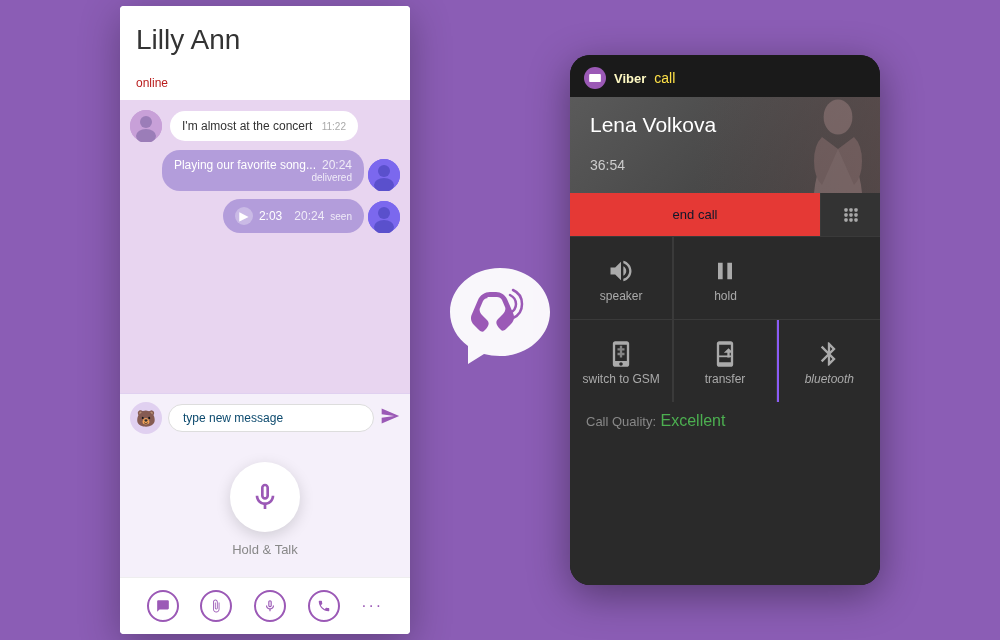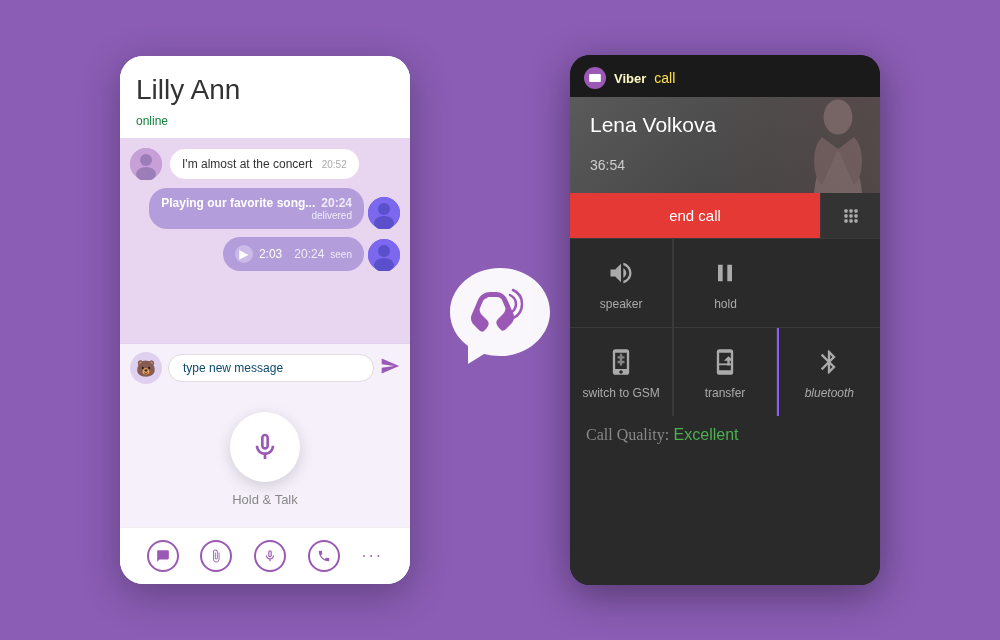--- a/index.html
+++ b/index.html
@@ -33,23 +33,23 @@
       width: 130px;
       height: 130px;
       display: flex;
       align-items: center;
       justify-content: center;
     }
 
     
     .phone-left {
       width: 290px;
-      height: 528px;
+      height: 628px;
       background: #fff;
-      border-radius: 23px;
+      border-radius: 4px;
       overflow: hidden;
       display: flex;
       flex-direction: column;
       box-shadow: 0 10px 40px rgba(0,0,0,0.3);
       position: relative;
       margin-left: 40px;
     }
 
     .chat-header {
       background: #fff;
@@ -57,22 +57,22 @@
     }
 
     .chat-contact-name {
       font-size: 28px;
       font-weight: 300;
       color: #333;
     }
 
     .chat-status {
       font-size: 12px;
-      color: #15803d;
-      margin-top: 8px;
+      color: #b91c1c;
+      margin-top: 20px;
     }
 
     .chat-messages {
       flex: 1;
       background: #E8D5F0;
       padding: 10px;
       display: flex;
       flex-direction: column;
       gap: 8px;
       overflow: hidden;
@@ -333,24 +333,24 @@
     }
 
     .end-call-row {
       display: flex;
       border-bottom: 1px solid #3a3a3a;
     }
 
     .end-call-btn {
       flex: 1;
       background: #E53935;
-      color: #ffffff;
+      color: #0f172a;
       padding: 14px;
       text-align: center;
-      font-size: 15px;
+      font-size: 13px;
       font-weight: 500;
     }
 
     .keypad-btn {
       width: 60px;
       background: #333;
       display: flex;
       align-items: center;
       justify-content: center;
       color: #aaa;
@@ -364,21 +364,20 @@
       border-bottom: 1px solid #3a3a3a;
     }
 
     .action-cell {
       display: flex;
       flex-direction: column;
       align-items: center;
       justify-content: center;
       padding: 16px 8px;
       border-right: 1px solid #3a3a3a;
-      gap: 6px;
     }
 
     .action-cell:last-child {
       border-right: none;
     }
 
     .action-icon {
       width: 36px;
       height: 36px;
       display: flex;
@@ -392,23 +391,22 @@
       font-size: 12px;
       color: #aaa;
     }
 
     .call-quality-bar {
       padding: 10px 16px;
       background: #2a2a2a;
     }
 
     .call-quality-text {
-      font-size: 16px;
+      font-size: 13px;
       color: #888;
-      font-family: Liberation Serif, serif;
     }
 
     .call-quality-value {
       color: #4CAF50;
     }
 
     
     .viber-center-logo {
       width: 120px;
       height: 120px;
@@ -431,27 +429,27 @@
         <div class="msg-avatar-circle" style="background:#C8A0D8;font-size:10px;">
 
           <svg width="32" height="32" viewBox="0 0 32 32">
               <circle cx="16" cy="16" r="16" fill="#C8A0D8"></circle>
               <circle cx="16" cy="12" r="6" fill="#9B7DB8"></circle>
               <ellipse cx="16" cy="26" rx="10" ry="7" fill="#9B7DB8"></ellipse>
             </svg>
         </div>
         <div class="msg-bubble" style="background:#fff;">
           <span>I'm almost at the concert</span>
-          <span class="msg-time-dark">20:52</span>
+          <span class="msg-time-dark">11:22</span>
         </div>
       </div>
 
       <div class="msg-outgoing-row">
         <div class="msg-outgoing-bubble">
-          <div style="display:flex;align-items:flex-end;font-weight:bold;">
+          <div style="display:flex;align-items:flex-end;">
             <span>Playing our favorite song...</span>
             <span class="msg-time">20:24</span>
           </div>
           <span class="msg-status">delivered</span>
         </div>
         <div class="msg-avatar-right">
           <svg width="32" height="32" viewBox="0 0 32 32">
               <circle cx="16" cy="16" r="16" fill="#7B68EE"></circle>
               <circle cx="16" cy="12" r="6" fill="#5A50CC"></circle>
               <ellipse cx="16" cy="26" rx="10" ry="7" fill="#5A50CC"></ellipse>

